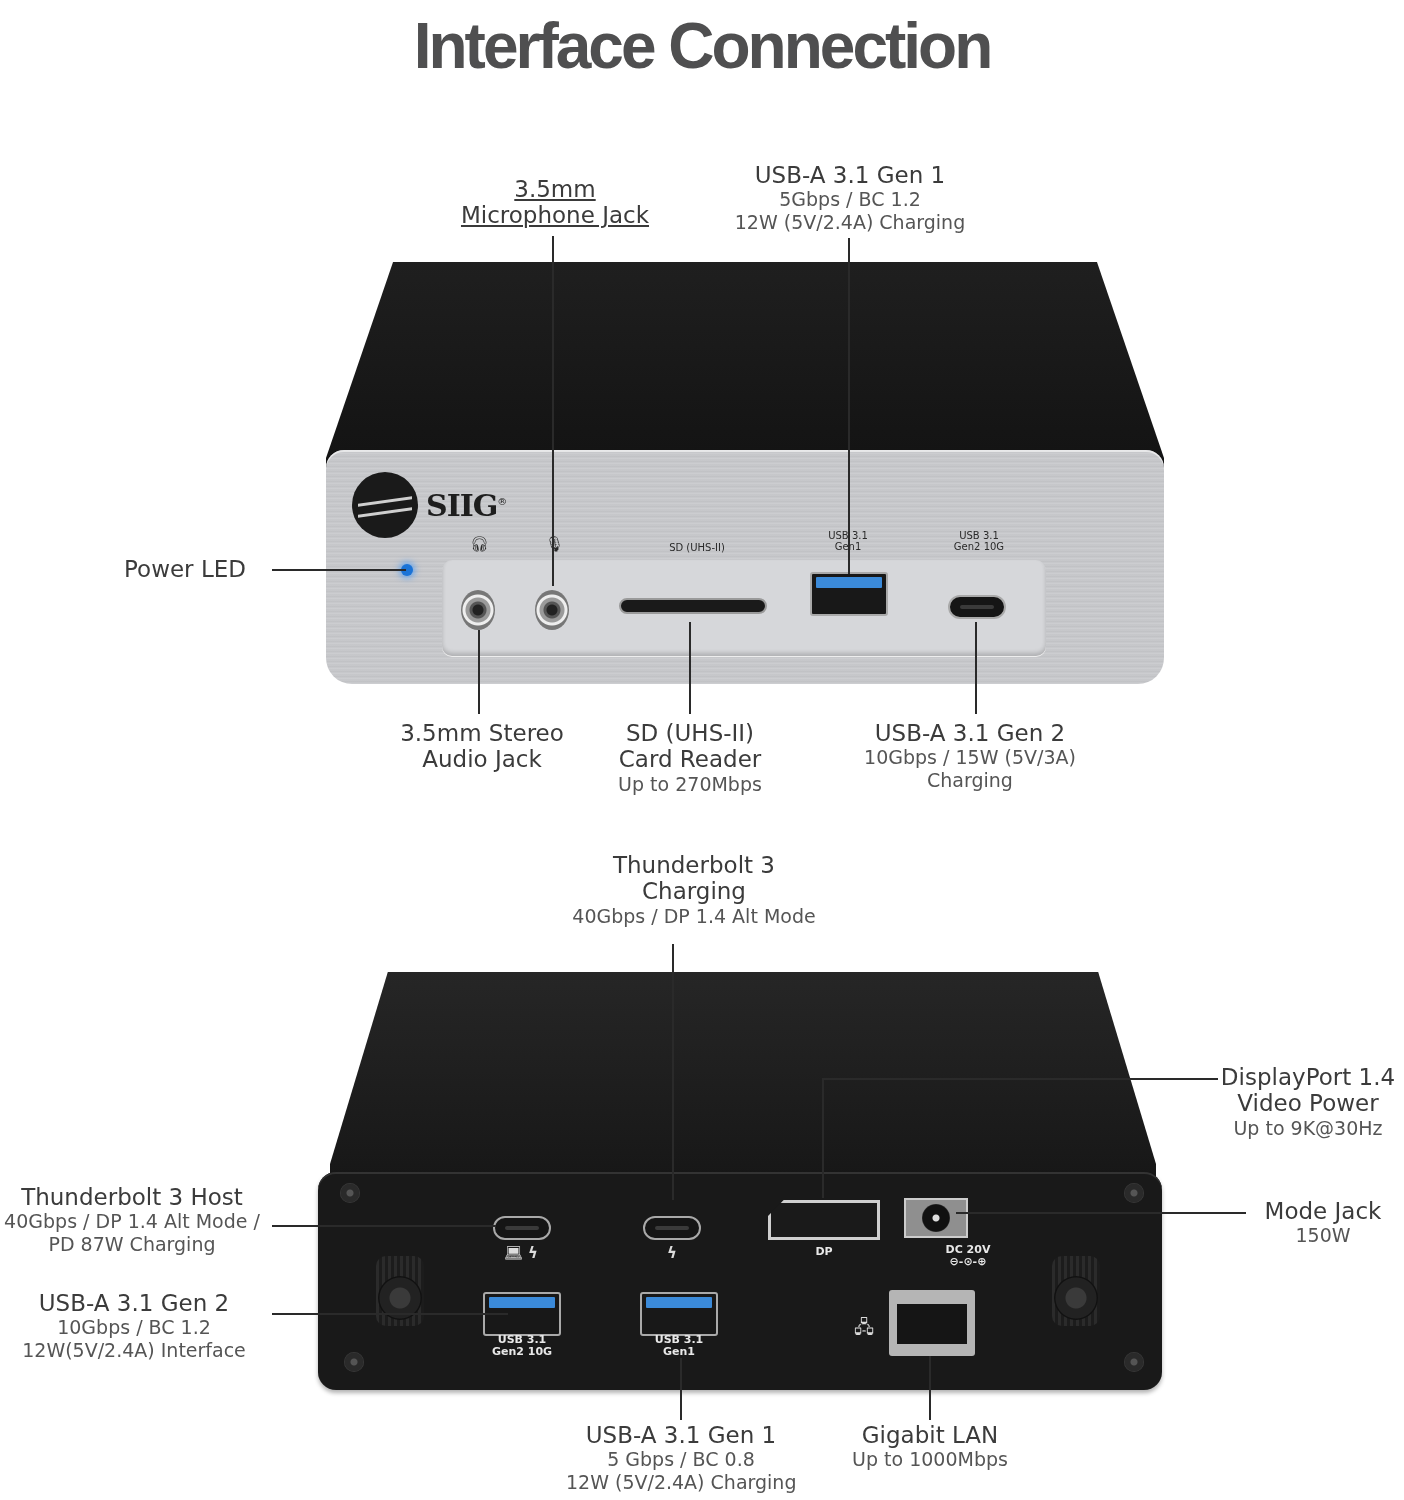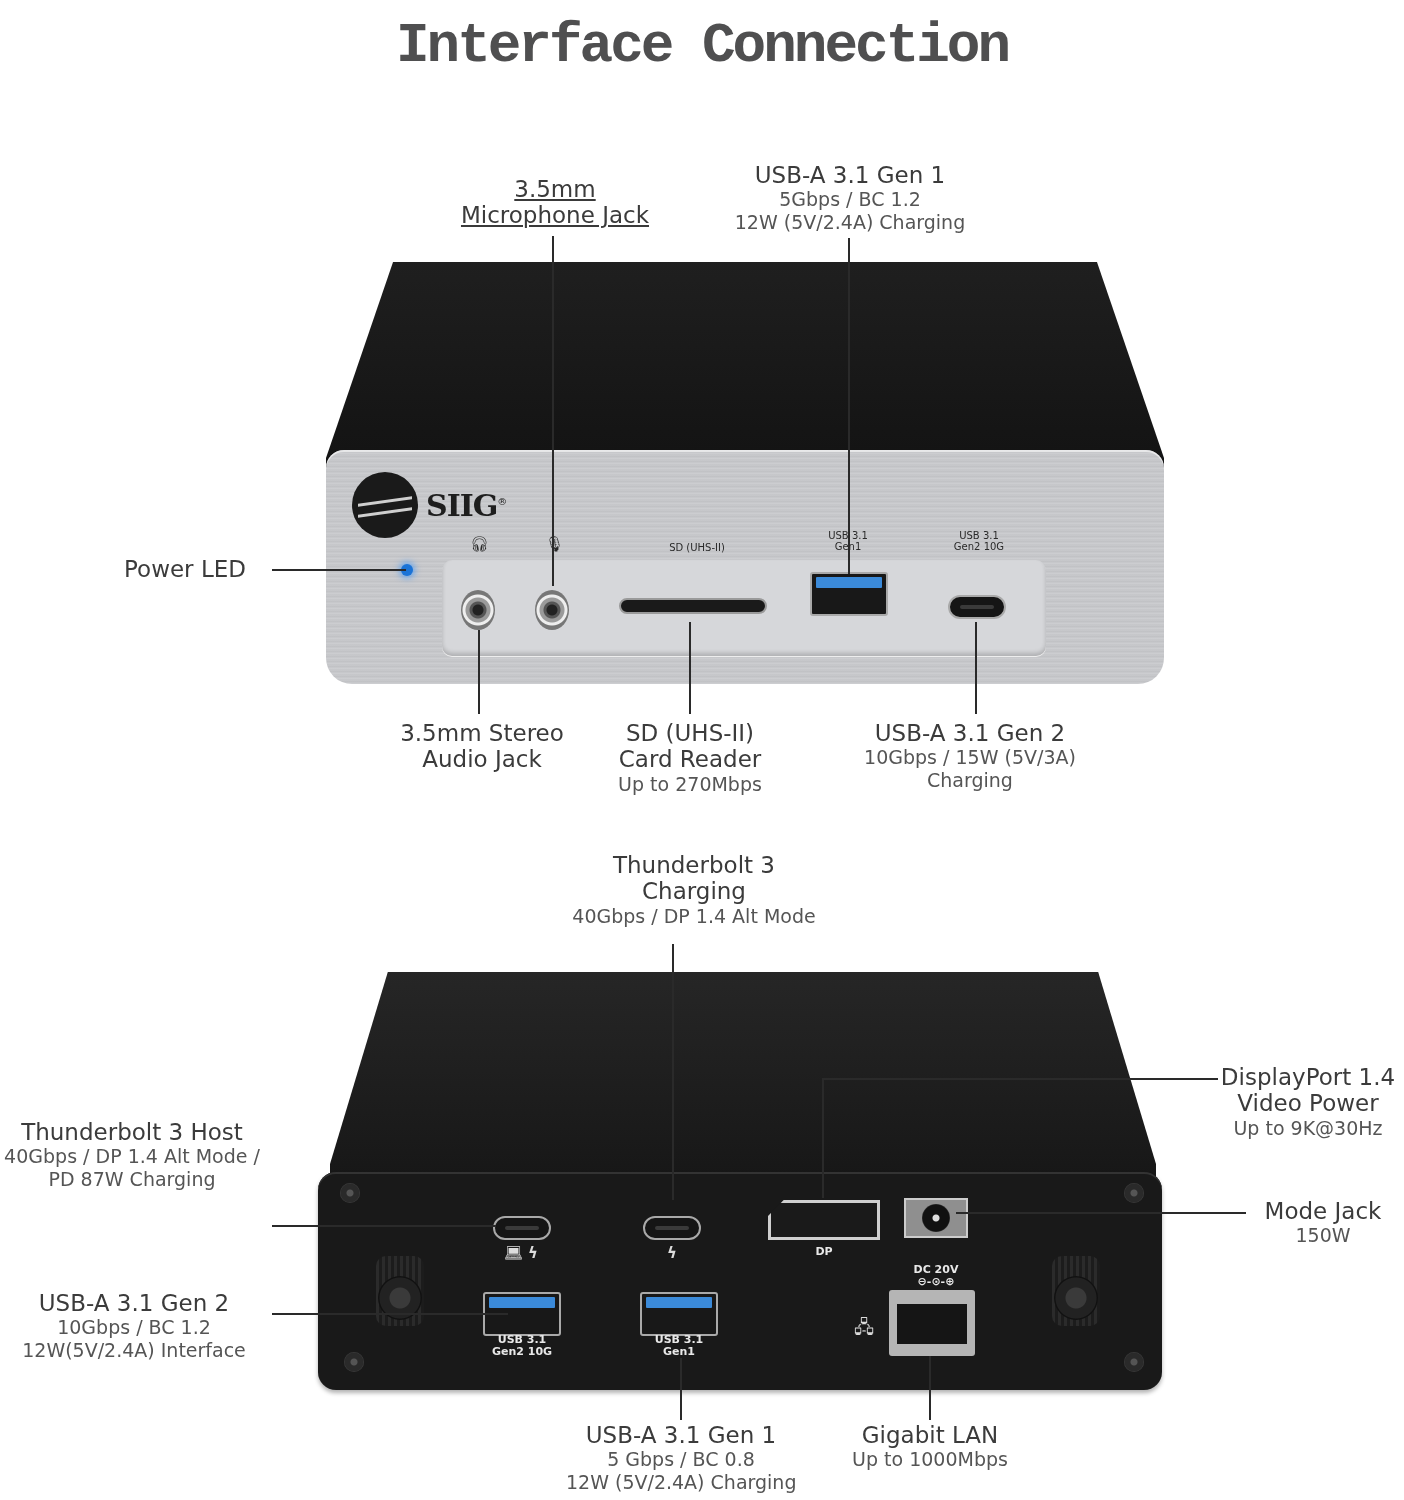--- a/index.html
+++ b/index.html
@@ -1,21 +1,21 @@
 <!DOCTYPE html>
 <html><head>
 <meta charset="utf-8">
 <style>
   * { box-sizing: border-box; margin: 0; padding: 0; }
   html, body { width: 1404px; height: 1500px; background: #ffffff; overflow: hidden; }
   body { position: relative; font-family: "DejaVu Sans", "Liberation Sans", sans-serif; color: #3a3a3a; }
 
   .title {
     position: absolute; left: 0; top: 0; width: 1404px; text-align: center;
-    font-family: Liberation Mono, monospace; font-weight: bold; font-size: 56px;
+    font-family: Liberation Sans, sans-serif; font-weight: bold; font-size: 64px;
     letter-spacing: -3px; color: #4f4f50; line-height: 92px;
   }
 
   
   .callout { position: absolute; text-align: center; line-height: 1.15; }
   .callout .h { font-size: 23px; color: #3b3b3b; display: block; white-space: nowrap; }
   .callout .s { font-size: 19px; color: #555; display: block; white-space: nowrap; line-height: 1.2; }
 
   .line { position: absolute; background: #2a2a2a; }
   .vline { width: 2px; }
@@ -217,21 +217,21 @@
   <div class="glyph" style="left:504px;top:1244px;">💻︎</div>
   <div class="glyph" style="left:528px;top:1244px;font-weight:bold;">ϟ</div>
 
   <div class="usbc" style="left:643px;top:1216px;"></div>
   <div class="glyph" style="left:667px;top:1244px;font-weight:bold;">ϟ</div>
 
   <div class="dp-port"></div>
   <div class="rear-label" style="left:806px;top:1246px;width:36px;">DP</div>
 
   <div class="dc-jack"></div>
-  <div class="rear-label" style="left:904px;top:1244px;width:64px;margin-top:20px;">
+  <div class="rear-label" style="left:936px;top:1244px;width:64px;">
     <span>DC 20V</span><br>
     <span>⊖-⊙-⊕</span>
   </div>
 
   <div class="usba" style="left:483px;top:1292px;"></div>
   <div class="rear-label" style="left:482px;top:1334px;width:80px;">
     <span>USB 3.1</span><br>
     <span>Gen2 10G</span>
   </div>
   <div class="usba" style="left:640px;top:1292px;"></div>
@@ -252,21 +252,21 @@
 <div class="line vline" style="left:672px;top:944px;height:256px;"></div>
 
 <div class="callout" style="left:1218px;top:1064px;width:180px;">
   <span class="h">DisplayPort 1.4</span>
   <span class="h">Video Power</span>
   <span class="s">Up to 9K@30Hz</span>
 </div>
 <div class="line hline" style="left:822px;top:1078px;width:396px;"></div>
 <div class="line vline" style="left:822px;top:1078px;height:120px;"></div>
 
-<div class="callout" style="left:0px;top:1119px;width:264px;">
+<div class="callout" style="left:0px;top:1184px;width:264px;">
   <span class="h">Thunderbolt 3 Host</span>
   <span class="s">40Gbps / DP 1.4 Alt Mode /</span>
   <span class="s">PD 87W Charging</span>
 </div>
 <div class="line hline" style="left:272px;top:1225px;width:224px;"></div>
 
 <div class="callout" style="left:1248px;top:1198px;width:150px;">
   <span class="h">Mode Jack</span>
   <span class="s">150W</span>
 </div>

